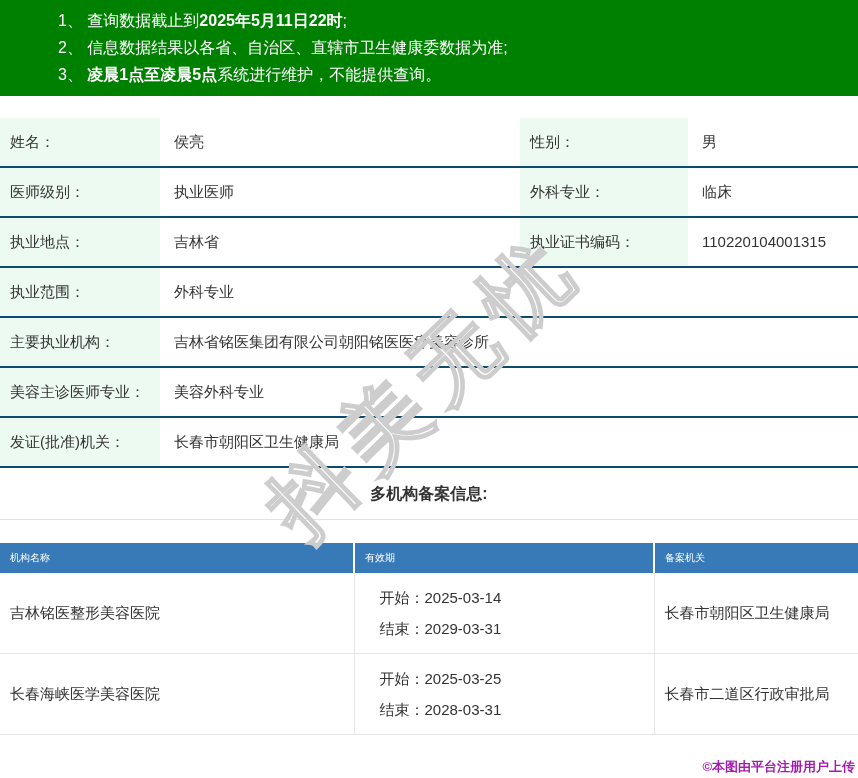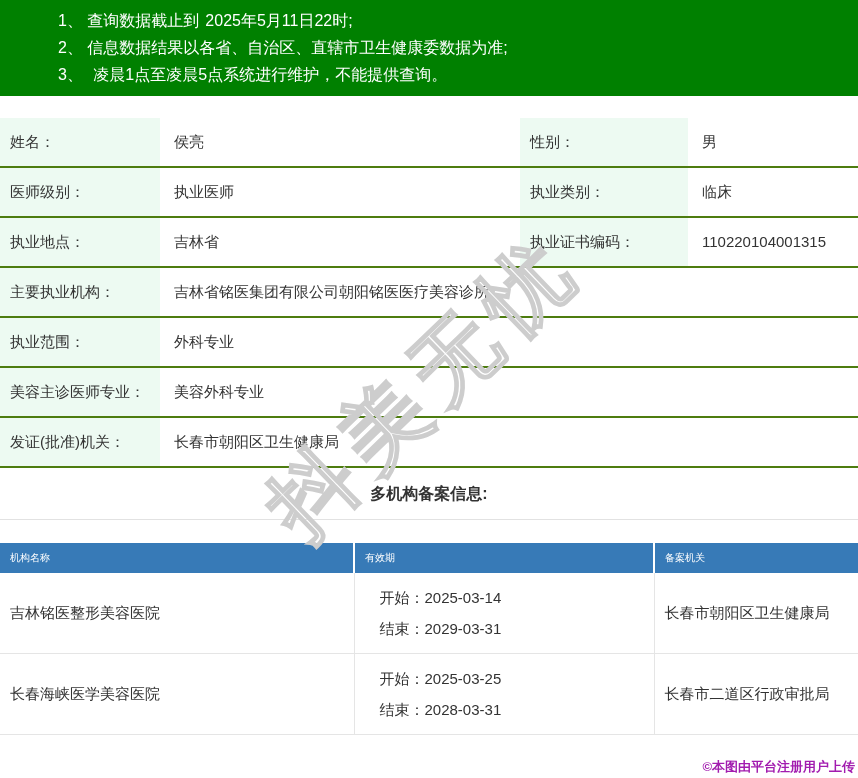--- a/index.html
+++ b/index.html
@@ -9,28 +9,28 @@
     font-family:"Liberation Sans","DejaVu Sans",sans-serif;
     color:#333;
   }
   
   .banner {
     background:#008000; color:#fff;
     padding:7px 16px 8px 58px;
     font-size:16px;
   }
   .banner-line { line-height:27px; white-space:nowrap; }
-  .banner-line b { font-weight:normal;margin-left:6px; }
+  .banner-line b { font-weight:bold; }
 
   
   table.detail {
     width:858px; border-collapse:collapse; table-layout:fixed;
     margin-top:22px; font-size:15px; color:#333;
   }
-  table.detail tr { border-bottom:2px solid #4d7c0f; }
+  table.detail tr { border-bottom:2px solid #0c4a6e; }
   table.detail td { vertical-align:top; padding:14px 6px 14px 10px; line-height:20px; }
   table.detail td.lbl { background:#edfaf2; }
   table.detail td.val { padding-left:14px; }
 
   
   .section-title {
     margin-top:16px; text-align:center;
     font-size:16px; font-weight:bold; color:#333;
   }
   hr.thin-rule { border:none; border-top:1px solid #e2e2e2; margin:14px 0 0 0; }
@@ -86,36 +86,36 @@
   <tbody>
       <tr>
     <td class="lbl">姓名：</td>
     <td class="val">侯亮</td>
     <td class="lbl">性别：</td>
     <td class="val">男</td>
   </tr>
   <tr>
     <td class="lbl">医师级别：</td>
     <td class="val">执业医师</td>
-    <td class="lbl">执业类别：</td>
+    <td class="lbl">外科专业：</td>
     <td class="val">临床</td>
   </tr>
   <tr>
     <td class="lbl">执业地点：</td>
     <td class="val">吉林省</td>
     <td class="lbl">执业证书编码：</td>
     <td class="val">110220104001315</td>
   </tr>
   <tr>
+    <td class="lbl">执业范围：</td>
+    <td class="val" colspan="3">外科专业</td>
+  </tr>
+  <tr>
     <td class="lbl">主要执业机构：</td>
     <td class="val" colspan="3">吉林省铭医集团有限公司朝阳铭医医疗美容诊所</td>
-  </tr>
-  <tr>
-    <td class="lbl">执业范围：</td>
-    <td class="val" colspan="3">外科专业</td>
   </tr>
   <tr>
     <td class="lbl">美容主诊医师专业：</td>
     <td class="val" colspan="3">美容外科专业</td>
   </tr>
   <tr>
     <td class="lbl">发证(批准)机关：</td>
     <td class="val" colspan="3">长春市朝阳区卫生健康局</td>
   </tr>
 </tbody>

